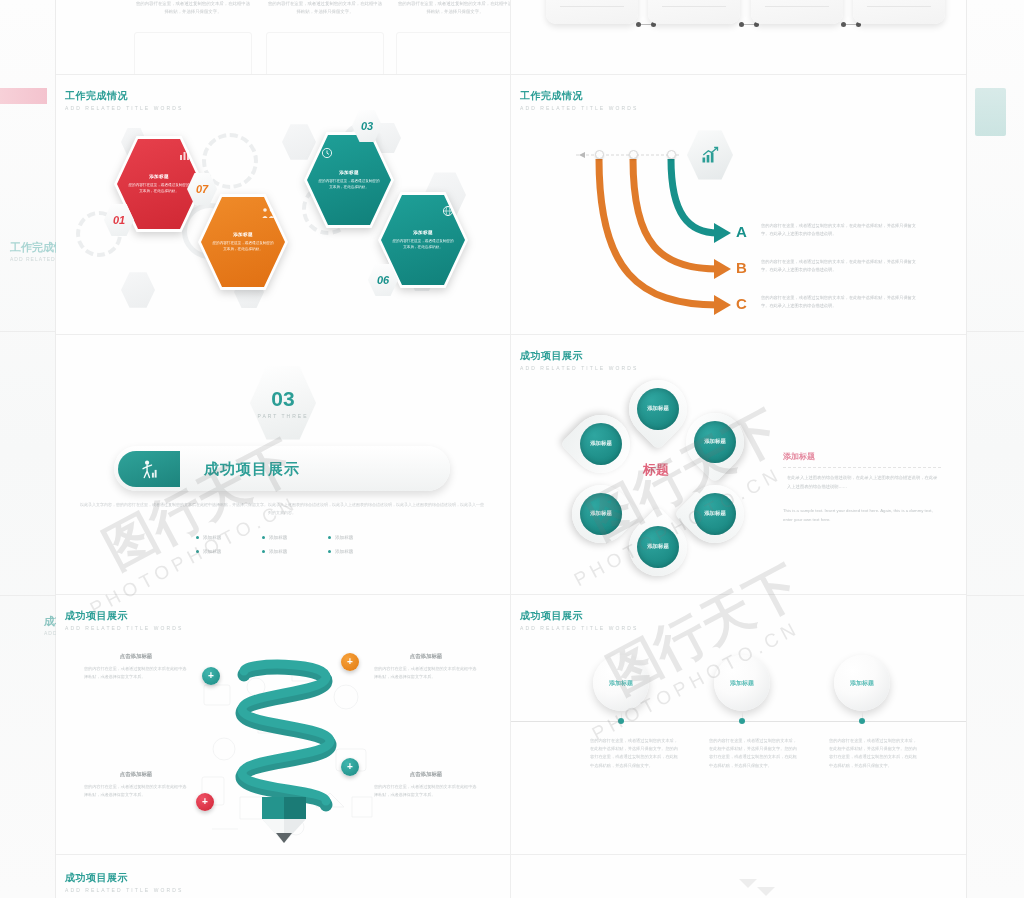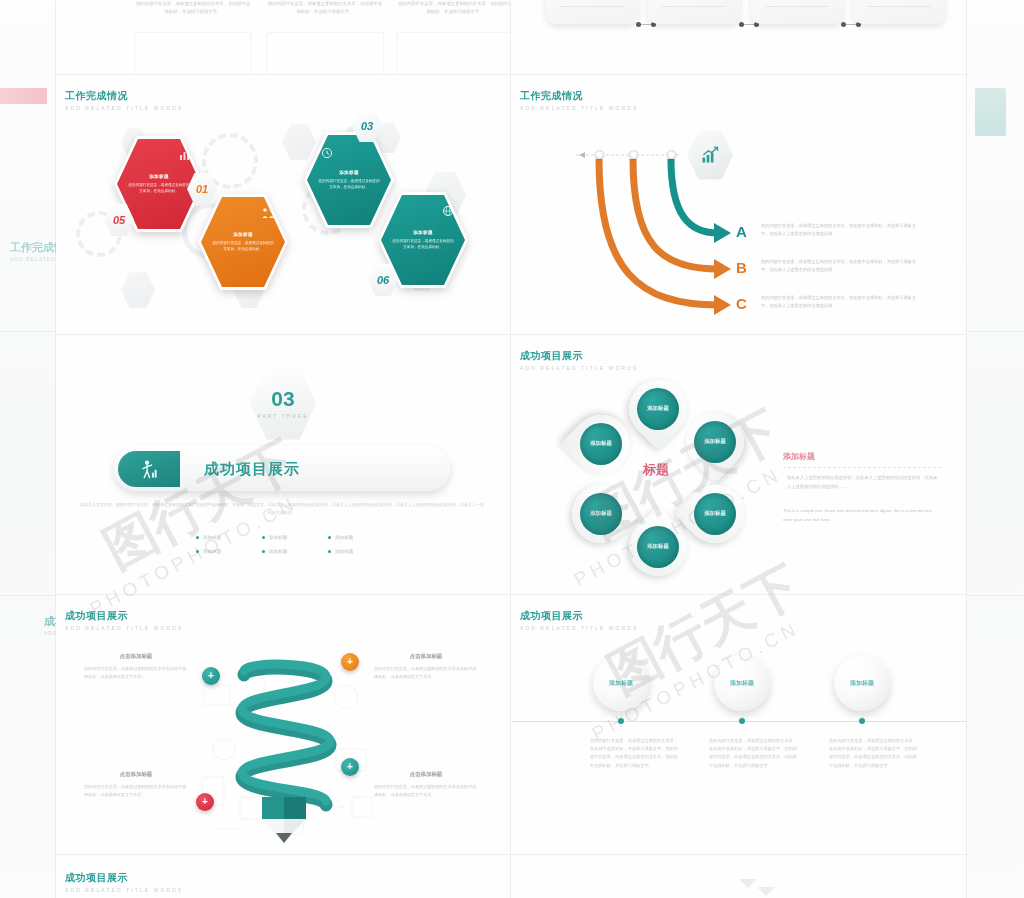--- a/index.html
+++ b/index.html
@@ -279,38 +279,38 @@
           <div class="hex-cap">添加标题</div>
           <div class="hex-body">您的内容打在这里，或者通过复制您的文本后，在此选择粘贴。</div>
         </div>
         <svg style="position:absolute;right:13px;top:16px;width:12px;height:12px" viewBox="0 0 12 12">
           <rect x="1" y="6" width="2" height="5" fill="#fff" opacity=".8"></rect>
           <rect x="4.5" y="3" width="2" height="8" fill="#fff" opacity=".8"></rect>
           <rect x="8" y="1" width="2" height="10" fill="#fff" opacity=".8"></rect>
         </svg>
       </div>
       <div class="hex-badge" style="left:48px;top:128px;color:#e23b45">
-        <span>05</span>
+        <span>01</span>
       </div>
 
       <div class="hexwrap hex-shadow" style="left:142px;top:116px;width:90px;height:102px">
         <div class="hex hex-white" style="inset:0"></div>
         <div class="hex" style="left:3px;top:3px;right:3px;bottom:3px;background:linear-gradient(160deg,#f08c2a,#e06f12)"></div>
         <div class="hex-inner" style="left:3px;top:3px;right:3px;bottom:3px;">
           <div class="hex-cap">添加标题</div>
           <div class="hex-body">您的内容打在这里，或者通过复制您的文本后，在此选择粘贴。</div>
         </div>
         <svg style="position:absolute;right:13px;top:16px;width:13px;height:12px" viewBox="0 0 13 12">
           <circle cx="3" cy="3" r="1.8" fill="#fff" opacity=".85"></circle>
             <circle cx="9.5" cy="3" r="1.8" fill="#fff" opacity=".85"></circle>
           <path d="M0.3 11 q2.7-4 5.4 0 Z M6.8 11 q2.7-4 5.4 0 Z" fill="#fff" opacity=".85"></path>
         </svg>
       </div>
       <div class="hex-badge" style="left:131px;top:97px;color:#ec7a1e">
-        <span>01</span>
+        <span>07</span>
       </div>
 
       <div class="hexwrap hex-shadow" style="left:248px;top:54px;width:90px;height:102px">
         <div class="hex hex-white" style="inset:0"></div>
         <div class="hex" style="left:3px;top:3px;right:3px;bottom:3px;background:linear-gradient(160deg,#1fa199,#107f79)"></div>
         <div class="hex-inner" style="left:3px;top:3px;right:3px;bottom:3px;">
           <div class="hex-cap">添加标题</div>
           <div class="hex-body">您的内容打在这里，或者通过复制您的文本后，在此选择粘贴。</div>
         </div>
         <svg style="position:absolute;left:17px;top:18px;width:12px;height:12px" viewBox="0 0 12 12">

